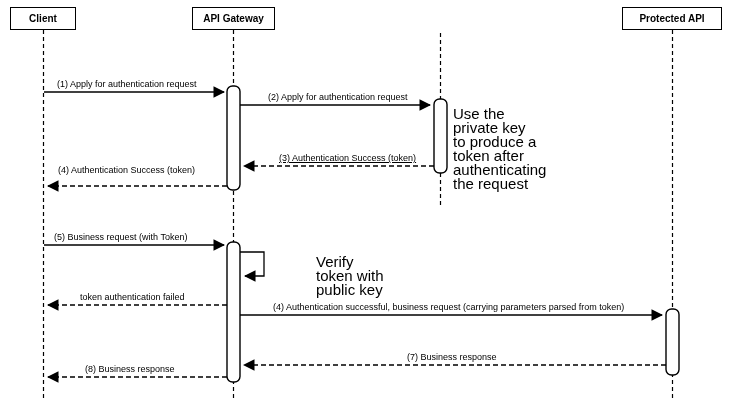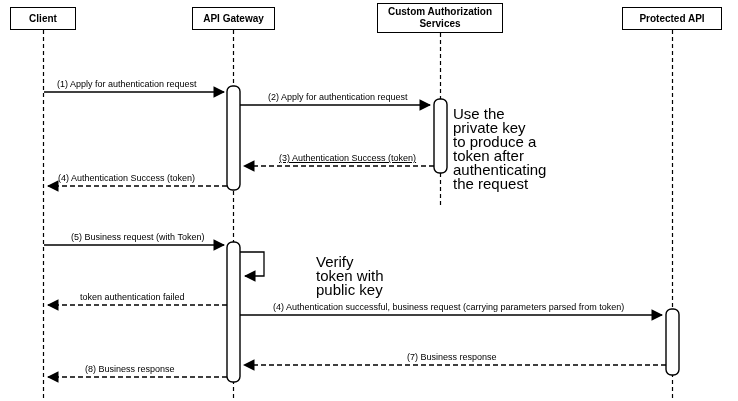--- a/index.html
+++ b/index.html
@@ -86,32 +86,29 @@
     <line class="msg dashed" x1="666" y1="365" x2="244" y2="365" marker-end="url(#arr)"></line>
     <line class="msg dashed" x1="227" y1="377" x2="48" y2="377" marker-end="url(#arr)"></line>
   </svg>
 
   <div class="participant" style="left:10px; top:7px; width:66px; height:23px;">
     <span>Client</span>
   </div>
   <div class="participant" style="left:192px; top:7px; width:83px; height:23px;">
     <span>API Gateway</span>
   </div>
-  <div class="participant" style="left:377px; top:3px; width:126px; height:30px;">
-    <span>Custom Authorization Services</span>
-  </div>
   <div class="participant" style="left:622px; top:7px; width:100px; height:23px;text-align:center;">
     <span>Protected API</span>
   </div>
 
   <div class="msg-label" style="left:57px; top:79px;text-align:right;">(1) Apply for authentication request</div>
   <div class="msg-label" style="left:268px; top:92px;">(2) Apply for authentication request</div>
   <div class="msg-label" style="left:279px; top:153px;text-decoration:underline;">(3) Authentication Success (token)</div>
-  <div class="msg-label" style="left:58px; top:173px;">(4) Authentication Success (token)</div>
-  <div class="msg-label" style="left:71px; top:232px;">(5) Business request (with Token)</div>
+  <div class="msg-label" style="left:58px; top:165px;">(4) Authentication Success (token)</div>
+  <div class="msg-label" style="left:54px; top:232px;">(5) Business request (with Token)</div>
   <div class="msg-label" style="left:80px; top:292px;">token authentication failed</div>
   <div class="msg-label" style="left:273px; top:302px;">(4) Authentication successful, business request (carrying parameters parsed from token)</div>
   <div class="msg-label" style="left:407px; top:352px;">(7) Business response</div>
   <div class="msg-label" style="left:85px; top:364px;">(8) Business response</div>
 
   <div class="note" style="left:453px; top:107px; width:84px;">Use the private key to produce a token after authenticating the request</div>
   <div class="note" style="left:269px; top:255px; width:72px;margin-left:47px;">Verify token with public key</div>
 
 </div>
 

